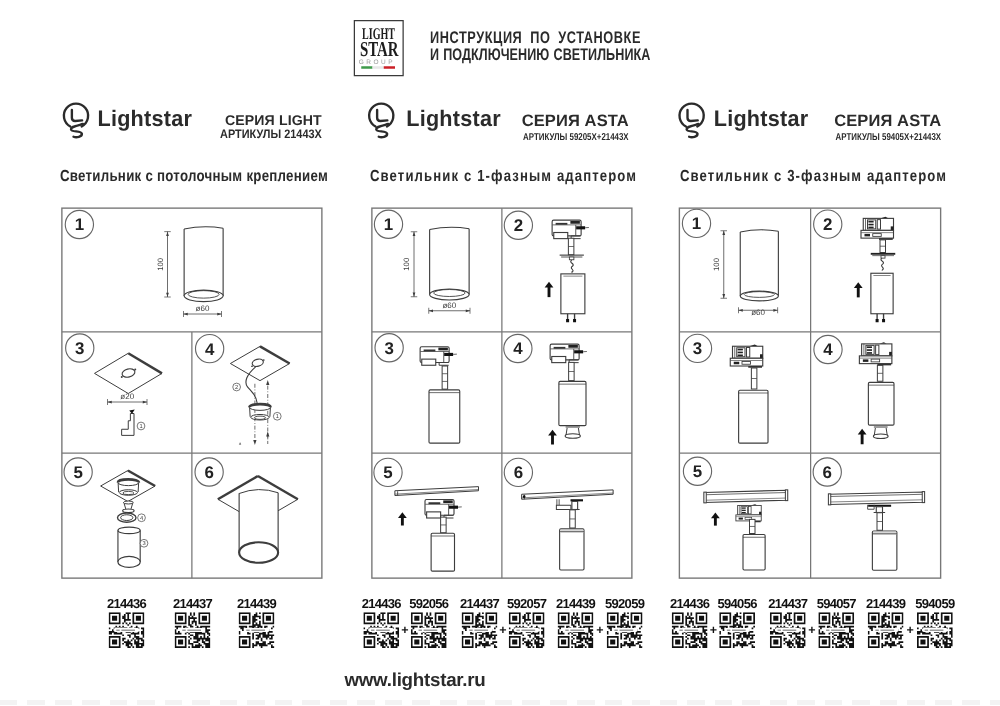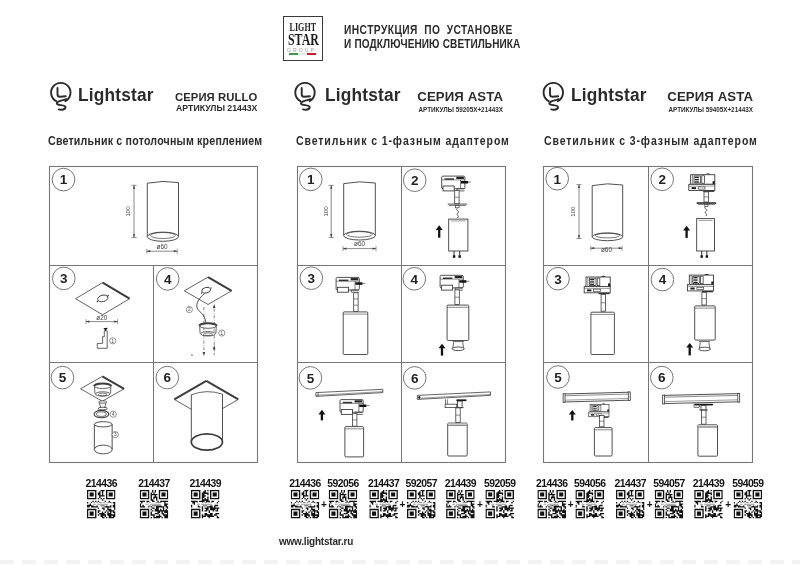--- a/index.html
+++ b/index.html
@@ -20,38 +20,38 @@
 
 <div class="abs" style="left:288.5px;top:52.7px;width:9.4px;height:2.2px;background:#3f9b4b;"></div>
 <div class="abs" style="left:297.9px;top:52.7px;width:9.4px;height:2.2px;background:#e8e8e8;"></div>
 <div class="abs" style="left:307.3px;top:52.7px;width:9.2px;height:2.2px;background:#cb2027;"></div>
 
 <div class="abs b" style="left:344px;top:22.3px;font-size:13.5px;letter-spacing:0.6px;word-spacing:4px;transform:scaleX(0.755);transform-origin:0 0;">ИНСТРУКЦИЯ ПО УСТАНОВКЕ</div>
 
 <div class="abs b" style="left:344px;top:35.7px;font-size:13.5px;letter-spacing:0.1px;word-spacing:0.5px;transform:scaleX(0.745);transform-origin:0 0;">И ПОДКЛЮЧЕНИЮ СВЕТИЛЬНИКА</div>
 
 <div class="abs b" style="left:78px;top:84.5px;font-size:18px;letter-spacing:0.2px;color:#2b2b2b;transform:scaleX(0.96);transform-origin:0 0;">Lightstar</div>
-<div class="abs b" style="right:542.5px;top:90.5px;font-size:11.3px;letter-spacing:0.1px;">СЕРИЯ RULLO</div>
+<div class="abs b" style="right:542.5px;top:90.5px;font-size:11.3px;letter-spacing:0.1px;">СЕРИЯ LIGHT</div>
 <div class="abs b" style="right:542.5px;top:101.8px;font-size:9.8px;transform:scaleX(0.89);transform-origin:100% 0;">АРТИКУЛЫ 21443X</div>
 
 <div class="abs b" style="left:48px;top:133.4px;font-size:12.8px;letter-spacing:0.25px;transform:scaleX(0.83);transform-origin:0 0;">Светильник с потолочным креплением</div>
 
 <div class="abs b" style="left:325px;top:84.5px;font-size:18px;letter-spacing:0.2px;color:#2b2b2b;transform:scaleX(0.96);transform-origin:0 0;">Lightstar</div>
 <div class="abs b" style="right:297px;top:88.8px;font-size:13.2px;letter-spacing:0.1px;">СЕРИЯ ASTA</div>
 <div class="abs b" style="right:296.8px;top:104.8px;font-size:8px;transform:scaleX(0.79);transform-origin:100% 0;">АРТИКУЛЫ 59205X+21443X</div>
 
 <div class="abs b" style="left:295.6px;top:133.4px;font-size:12.8px;letter-spacing:1.1px;transform:scaleX(0.82);transform-origin:0 0;">Светильник с 1-фазным адаптером</div>
 
 <div class="abs b" style="left:571.3px;top:84.5px;font-size:18px;letter-spacing:0.2px;color:#2b2b2b;transform:scaleX(0.96);transform-origin:0 0;">Lightstar</div>
 <div class="abs b" style="right:47px;top:88.8px;font-size:13.2px;letter-spacing:0.1px;">СЕРИЯ ASTA</div>
 <div class="abs b" style="right:46.8px;top:104.8px;font-size:8px;transform:scaleX(0.79);transform-origin:100% 0;">АРТИКУЛЫ 59405X+21443X</div>
 
 <div class="abs b" style="left:543.5px;top:133.4px;font-size:12.8px;letter-spacing:1.1px;transform:scaleX(0.82);transform-origin:0 0;">Светильник с 3-фазным адаптером</div>
 
-<div class="abs b" style="left:0px;top:536.2px;width:632px;text-align:center;font-size:10px;letter-spacing:-0.2px;">www.lightstar.ru</div>
+<div class="abs b" style="left:16px;top:536.2px;width:632px;text-align:center;font-size:15px;letter-spacing:-0.2px;">www.lightstar.ru</div>
 
 <div class="abs" style="left:0;top:560px;width:800px;height:4px;background:repeating-linear-gradient(90deg,#f3f3f3 0 14px,#fff 14px 22px);"></div>
 
 <svg class="abs" style="left:0;top:0" width="800" height="565" viewBox="0 0 800 565">
 
 <g>
         <path d="M56.25 101.16 A9.7 9.7 0 1 1 65.35 101.16" fill="none" stroke="#2b2b2b" stroke-width="1.9" stroke-linecap="round"></path>
         <path d="M57.50 88.00 V94.20 Q57.50 96.80 60.10 96.80 L65.70 96.30" fill="none" stroke="#2b2b2b" stroke-width="1.9" stroke-linecap="round" stroke-linejoin="round"></path>
         <path d="M66.40 99.20 C59.30 101.10 56.60 101.50 56.80 103.60 C57.00 105.90 65.20 104.30 65.50 107.00 C65.70 109.50 61.20 110.30 58.80 109.40" fill="none" stroke="#2b2b2b" stroke-width="1.9" stroke-linecap="round"></path>
       </g>

